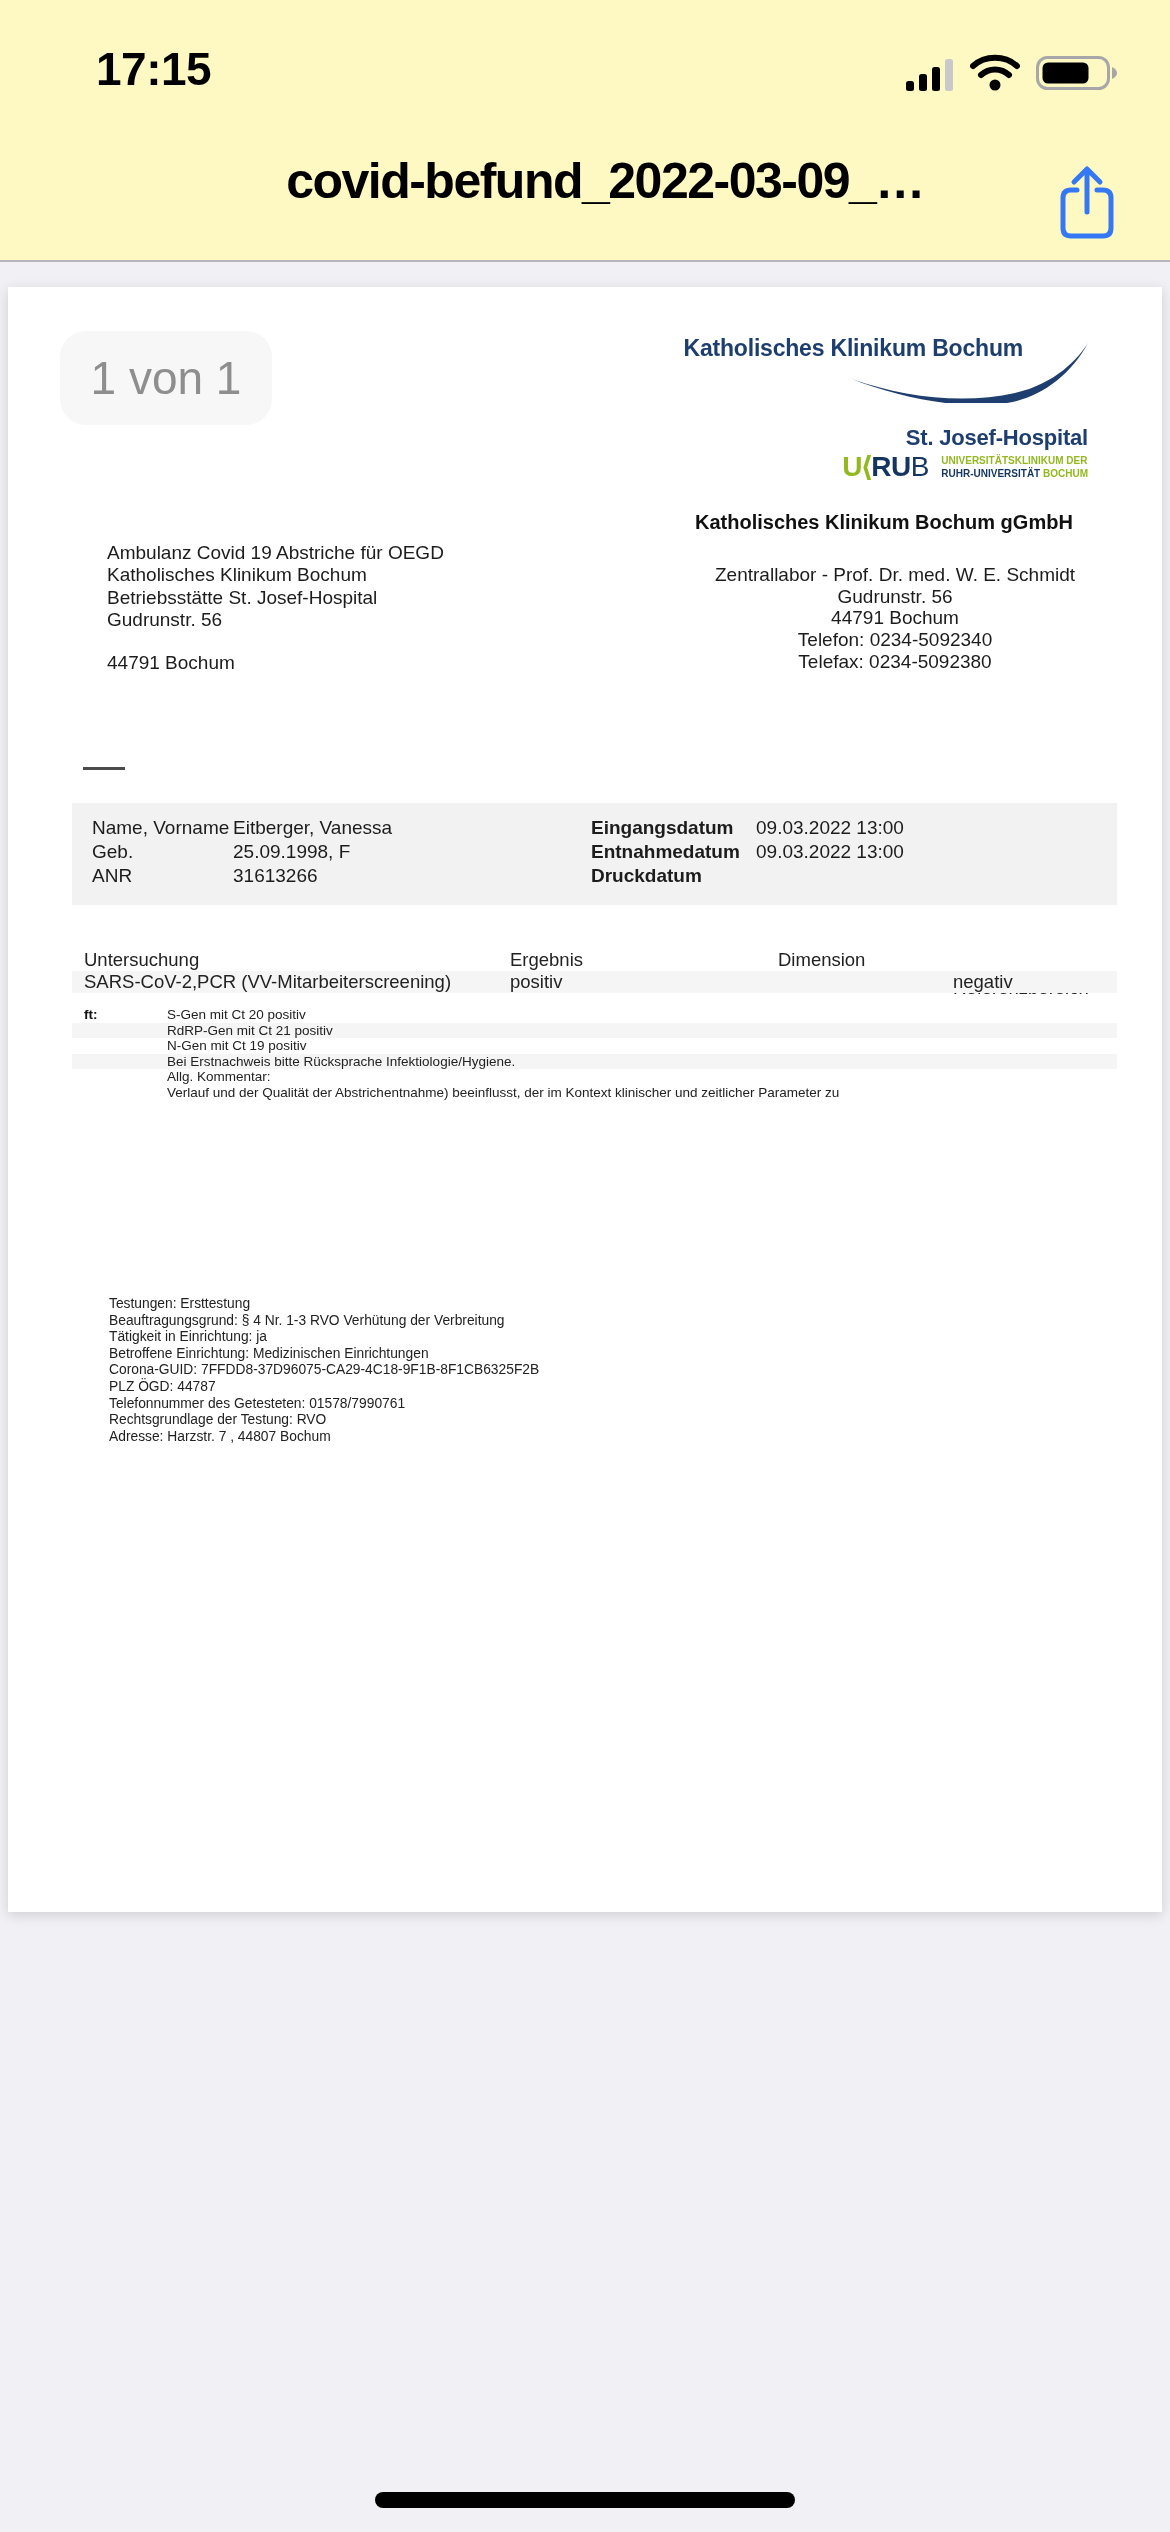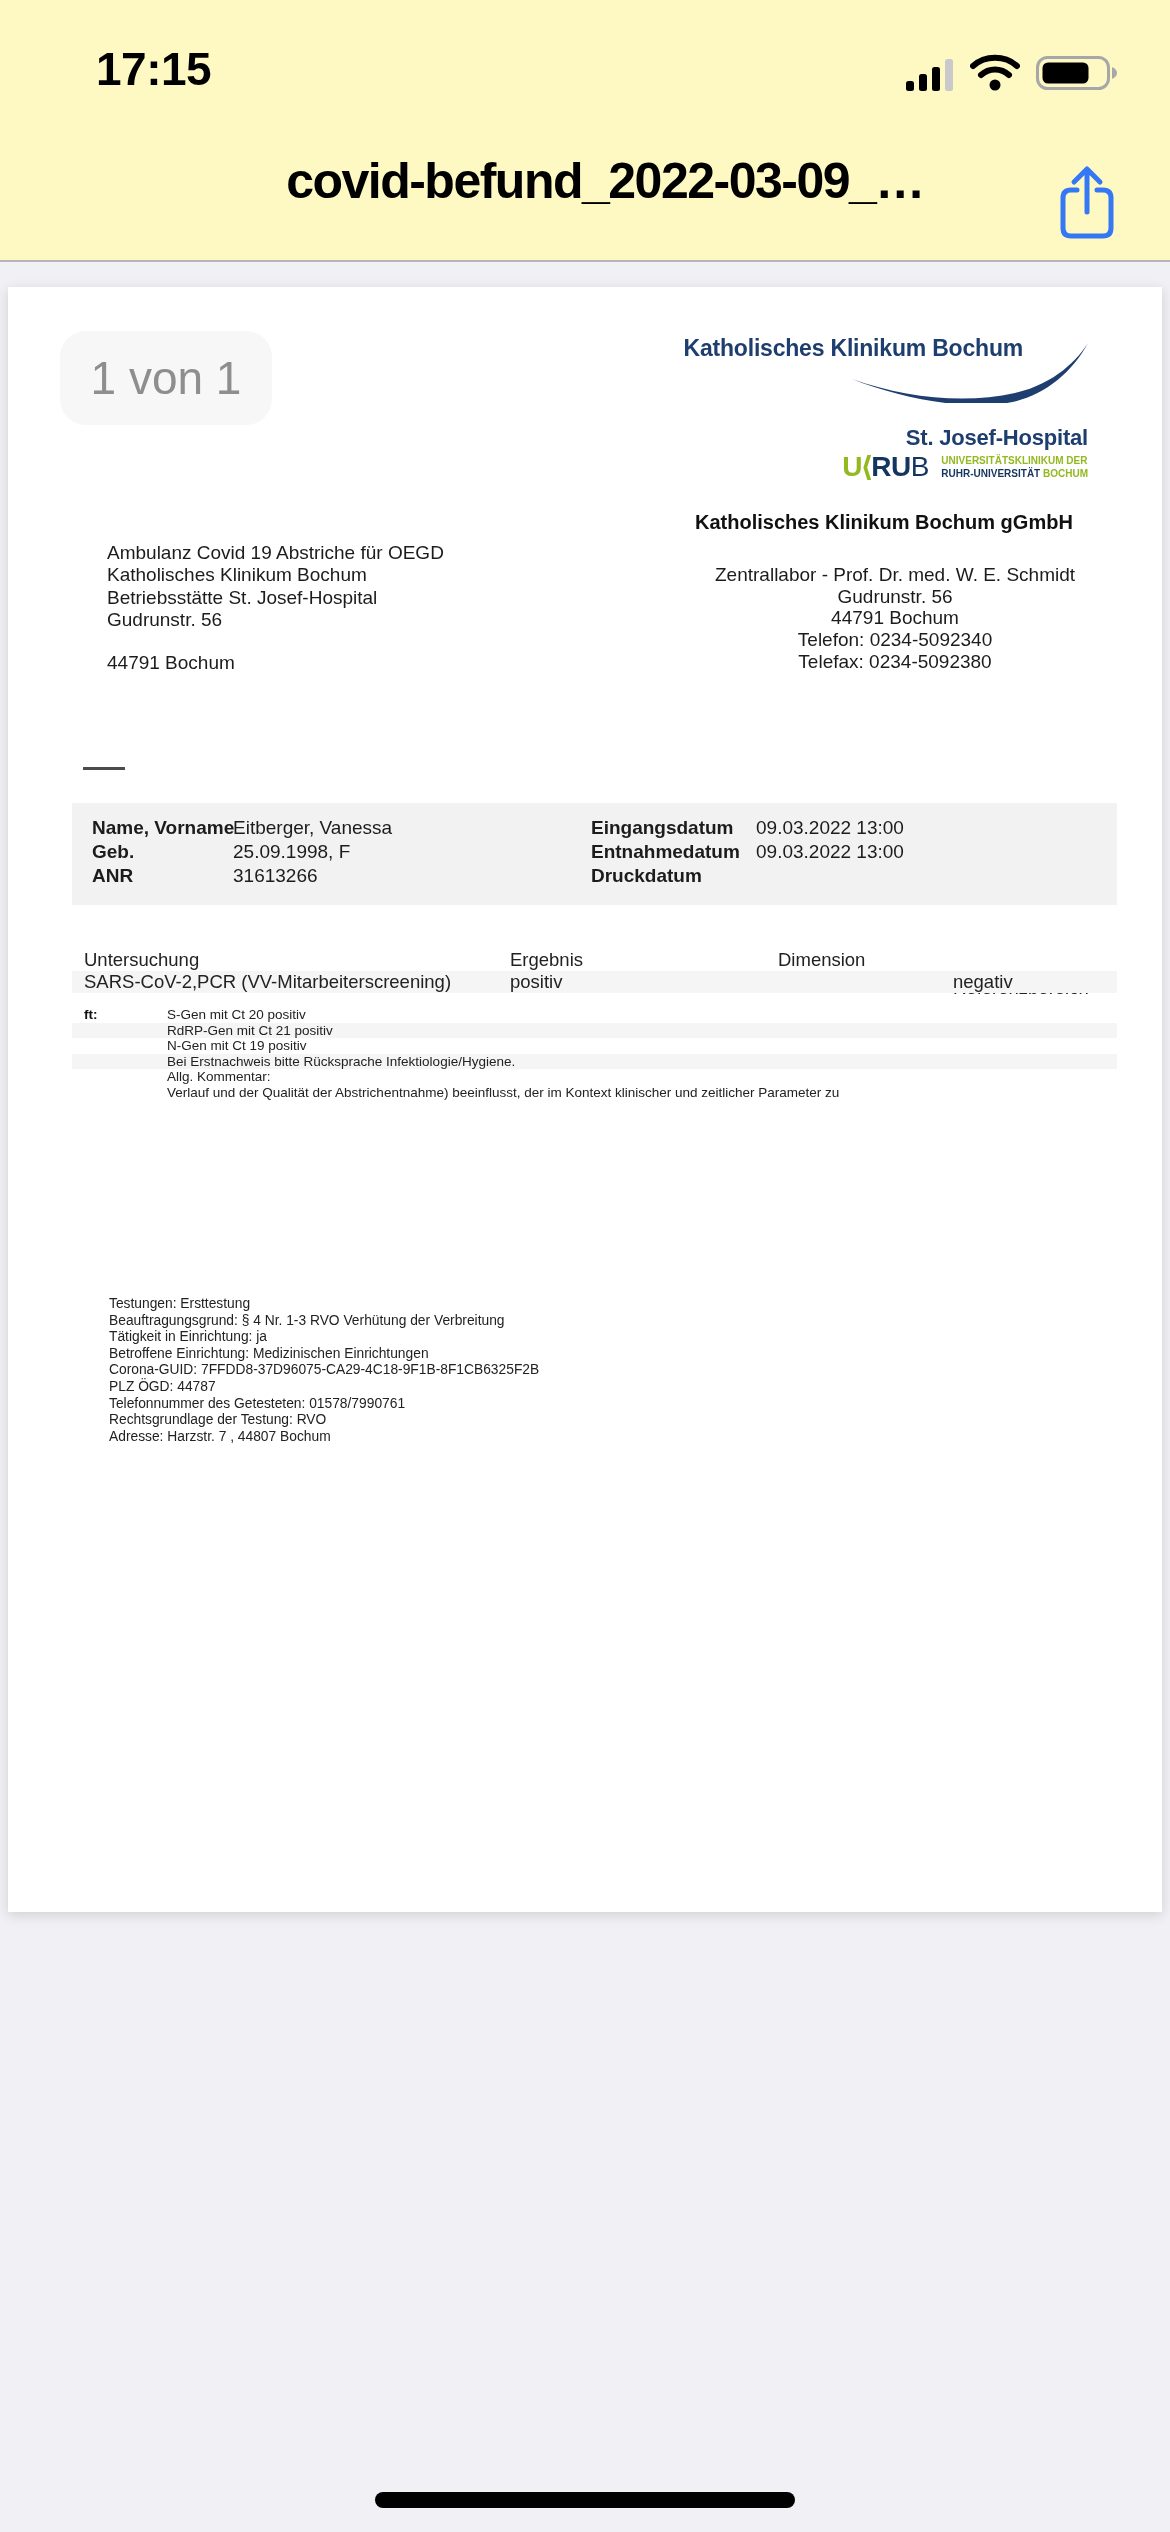--- a/index.html
+++ b/index.html
@@ -37,21 +37,21 @@
   .uni2a{font-size:10px;font-weight:700;color:#14355f;}
   .uni2b{font-size:10px;font-weight:700;color:#93b820;}
   .org-name{position:absolute;left:687px;top:224px;font-size:20px;font-weight:700;color:#111;}
   .sender{position:absolute;left:99px;top:255px;font-size:19px;line-height:22.3px;color:#1c1c1c;}
   .sender-city{position:absolute;left:99px;top:365px;font-size:19px;color:#1c1c1c;}
   .org-lines{position:absolute;left:707px;top:277px;font-size:19px;line-height:21.7px;color:#1c1c1c;text-align:center;}
   .fold-dash{position:absolute;left:75px;top:480px;width:42px;height:3px;background:#4b4b4b;}
   .patient-box{position:absolute;left:64px;top:516px;width:1045px;height:102px;background:#f2f2f2;}
   .p-row{position:absolute;left:0;width:1045px;height:24px;font-size:19px;}
   .p-row span{position:absolute;top:0;line-height:24px;white-space:nowrap;}
-  .p-label{left:20px;font-weight:700;}
+  .p-label{left:20px;font-weight:400;}
   .p-value{left:161px;}
   .p-label2{left:519px;font-weight:700;}
   .p-value2{left:684px;}
   .res-head span, .res-row span{position:absolute;font-size:18.5px;line-height:22px;white-space:nowrap;color:#222;}
   .res-stripe{position:absolute;left:64px;top:684px;width:1045px;height:22px;background:#f5f5f5;}
   .ft-label{position:absolute;left:76px;top:720px;font-size:13.5px;font-weight:700;line-height:15.5px;color:#111;}
   .ft-lines{position:absolute;left:64px;top:720px;width:1045px;}
   .ft-line{height:15.5px;line-height:15.5px;font-size:13.5px;color:#222;padding-left:95px;box-sizing:border-box;white-space:nowrap;}
   .ft-line.stripe{background:#f5f5f5;}
   .doc-footer{position:absolute;left:101px;top:1009px;font-size:13.8px;line-height:16.6px;color:#222;}

